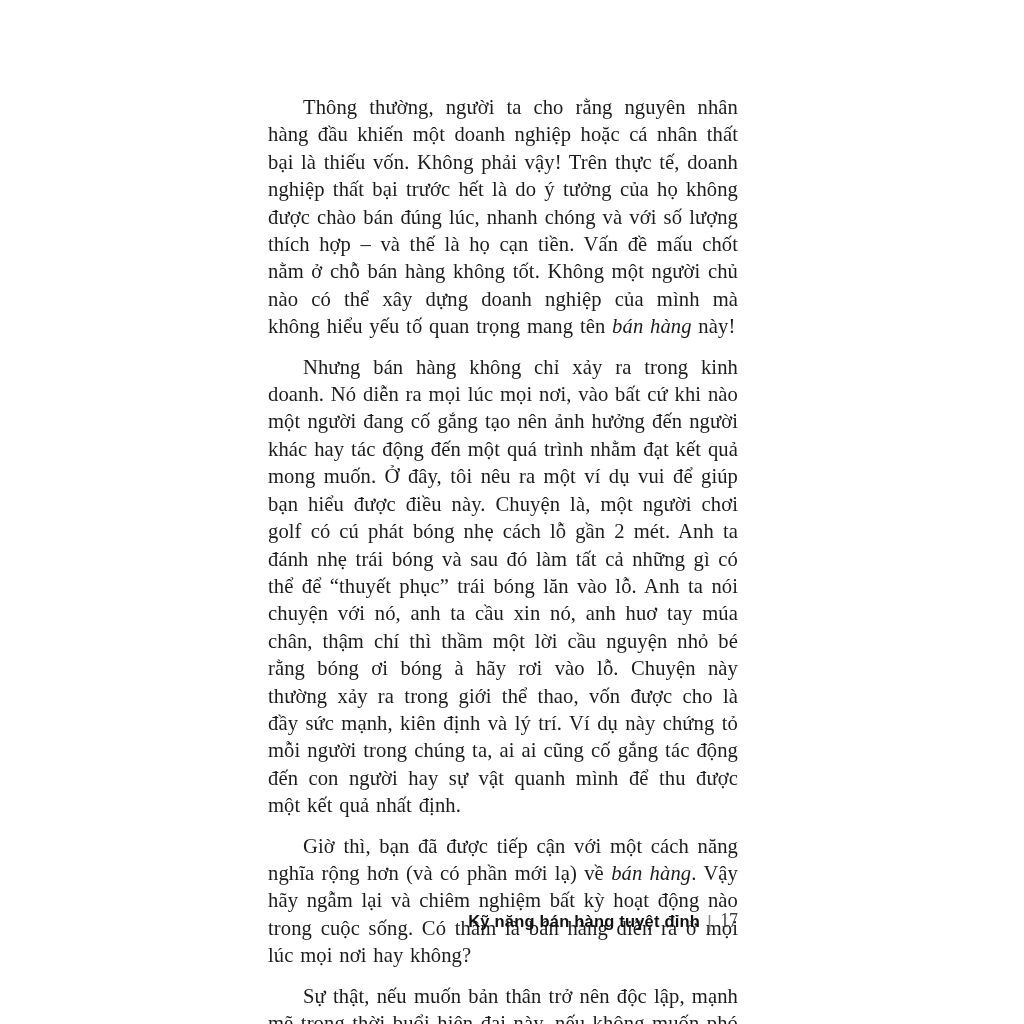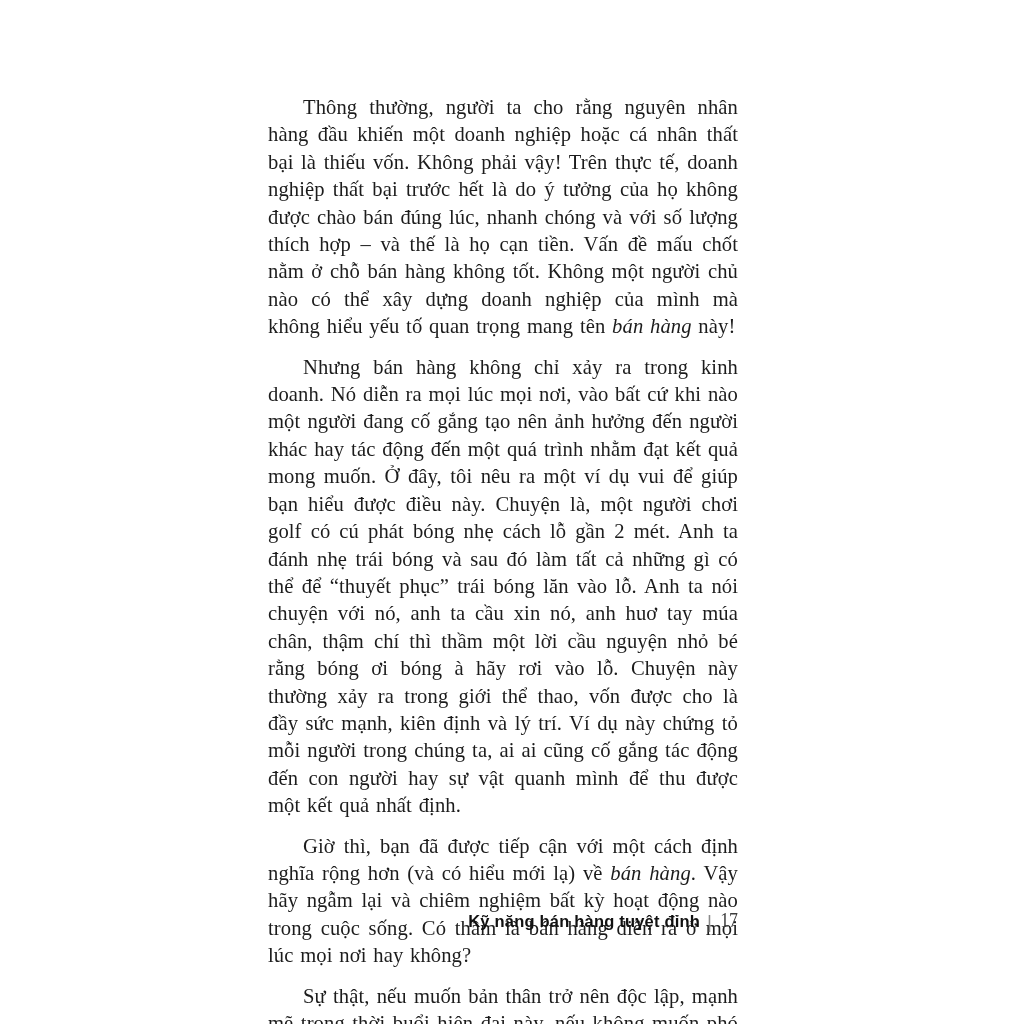--- a/index.html
+++ b/index.html
@@ -68,21 +68,21 @@
   }
 </style>
 </head>
 <body>
 
 <div class="page">
 
   <div class="text-block">
       <p class="para"><span>Thông thường, người ta cho rằng nguyên nhân hàng đầu khiến một doanh nghiệp hoặc cá nhân thất bại là thiếu vốn. Không phải vậy! Trên thực tế, doanh nghiệp thất bại trước hết là do ý tưởng của họ không được chào bán đúng lúc, nhanh chóng và với số lượng thích hợp – và thế là họ cạn tiền. Vấn đề mấu chốt nằm ở chỗ bán hàng không tốt. Không một người chủ nào có thể xây dựng doanh nghiệp của mình mà không hiểu yếu tố quan trọng mang tên </span><span class="italic">bán hàng</span><span> này!</span></p>
       <p class="para"><span>Nhưng bán hàng không chỉ xảy ra trong kinh doanh. Nó diễn ra mọi lúc mọi nơi, vào bất cứ khi nào một người đang cố gắng tạo nên ảnh hưởng đến người khác hay tác động đến một quá trình nhằm đạt kết quả mong muốn. Ở đây, tôi nêu ra một ví dụ vui để giúp bạn hiểu được điều này. Chuyện là, một người chơi golf có cú phát bóng nhẹ cách lỗ gần 2 mét. Anh ta đánh nhẹ trái bóng và sau đó làm tất cả những gì có thể để “thuyết phục” trái bóng lăn vào lỗ. Anh ta nói chuyện với nó, anh ta cầu xin nó, anh huơ tay múa chân, thậm chí thì thầm một lời cầu nguyện nhỏ bé rằng bóng ơi bóng à hãy rơi vào lỗ. Chuyện này thường xảy ra trong giới thể thao, vốn được cho là đầy sức mạnh, kiên định và lý trí. Ví dụ này chứng tỏ mỗi người trong chúng ta, ai ai cũng cố gắng tác động đến con người hay sự vật quanh mình để thu được một kết quả nhất định.</span></p>
-      <p class="para"><span>Giờ thì, bạn đã được tiếp cận với một cách định nghĩa rộng hơn (và có hiểu mới lạ) về </span><span class="italic">bán hàng</span><span>. Vậy hãy ngẫm lại và chiêm nghiệm bất kỳ hoạt động nào trong cuộc sống. Có thầm là bán hàng diễn ra ở mọi lúc mọi nơi hay không?</span></p>
+      <p class="para"><span>Giờ thì, bạn đã được tiếp cận với một cách năng nghĩa rộng hơn (và có phần mới lạ) về </span><span class="italic">bán hàng</span><span>. Vậy hãy ngẫm lại và chiêm nghiệm bất kỳ hoạt động nào trong cuộc sống. Có thầm là bán hàng diễn ra ở mọi lúc mọi nơi hay không?</span></p>
       <p class="para"><span>Sự thật, nếu muốn bản thân trở nên độc lập, mạnh mẽ trong thời buổi hiện đại này, nếu không muốn phó thác số</span></p>
     </div>
 
   <div class="footer">
     <span class="book-title">Kỹ năng bán hàng tuyệt đỉnh</span><span class="separator">|</span><span class="page-number">17</span>
   </div>
 
 </div>
 
 </body></html>

